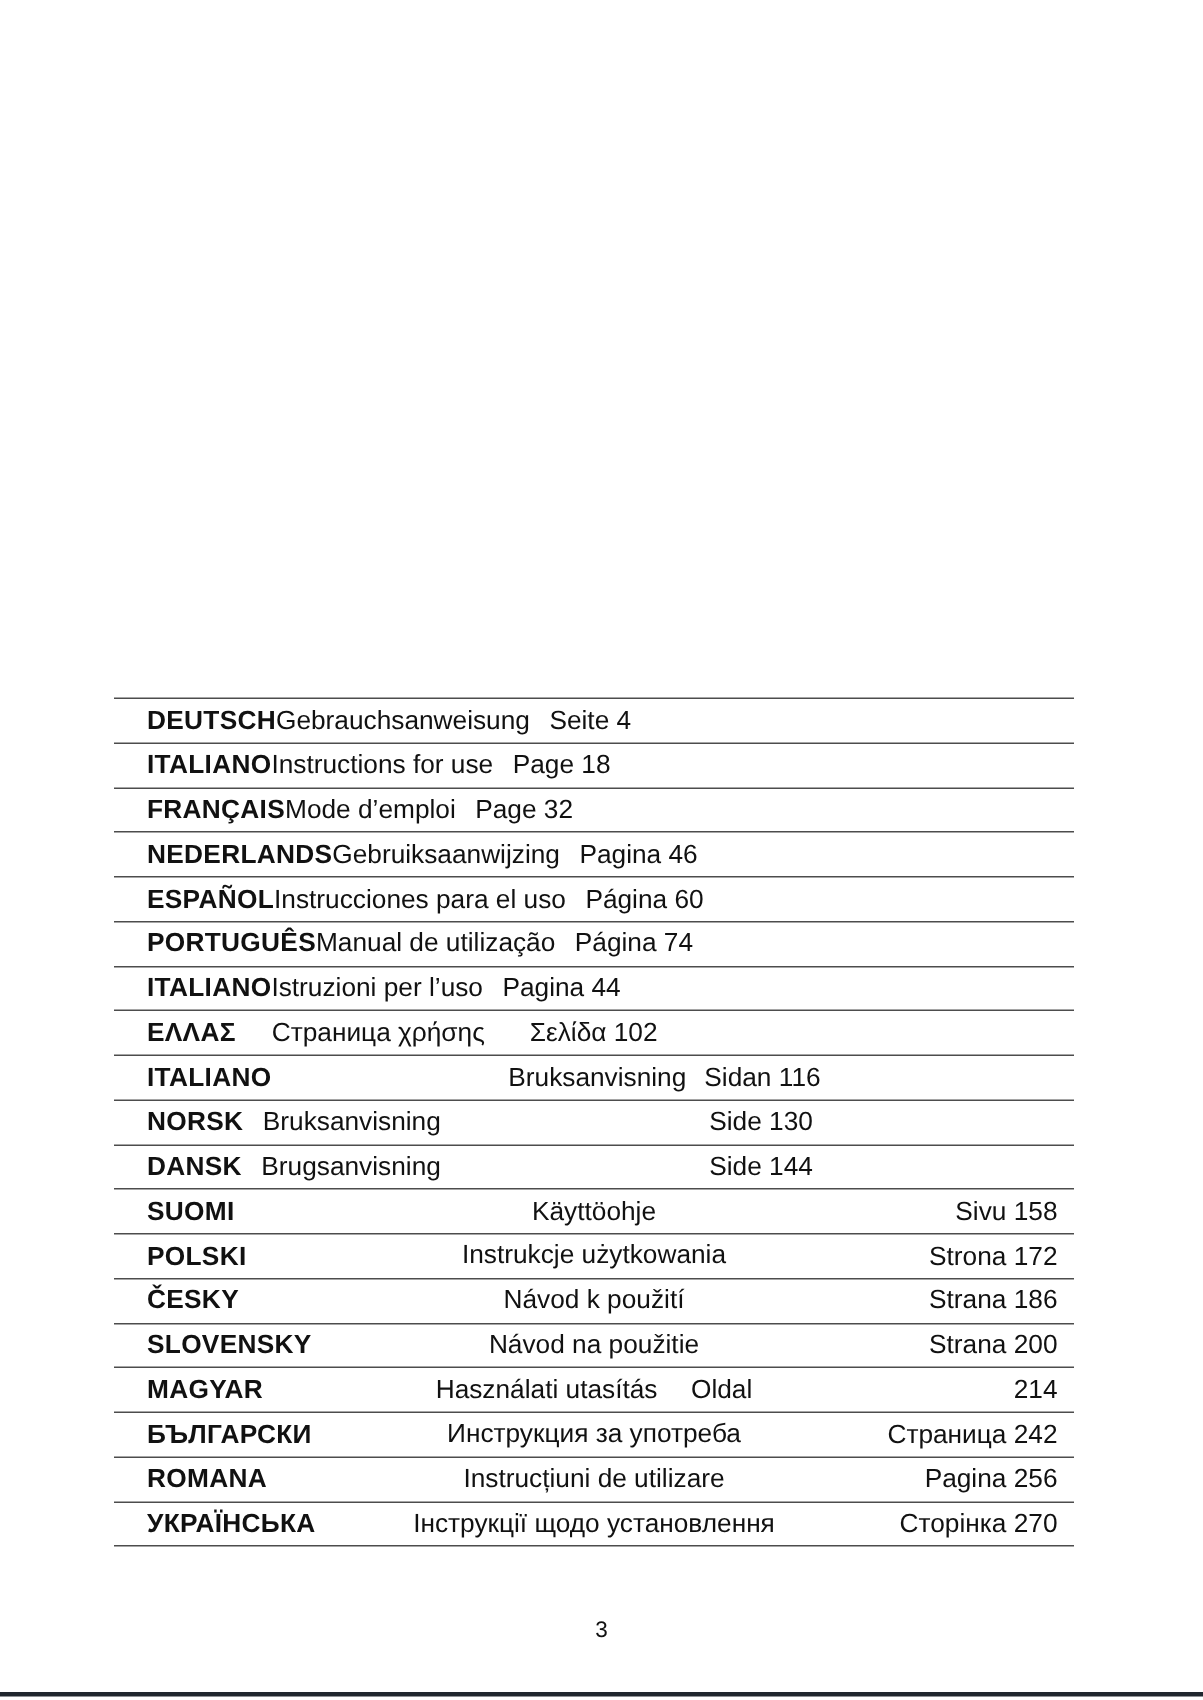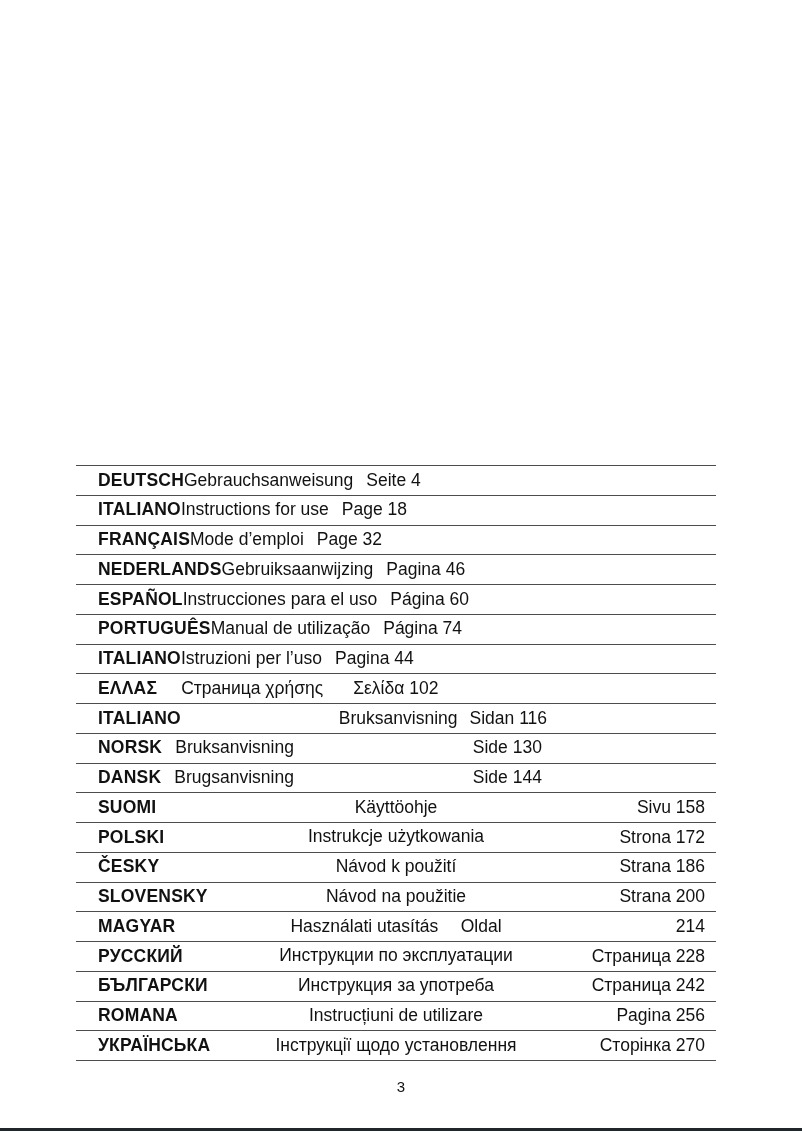--- a/index.html
+++ b/index.html
@@ -157,25 +157,20 @@
     <span class="lang">SLOVENSKY</span>
     <span class="desc">Návod na použitie</span>
     <span class="page">Strana 200</span>
   </div>
     <div class="row three-col">
     <span class="lang">MAGYAR</span>
     <span class="desc">Használati utasítás  Oldal</span>
     <span class="page">214</span>
   </div>
     <div class="row three-col">
-    <span class="lang">РУССКИЙ</span>
-    <span class="desc">Инструкции по эксплуатации</span>
-    <span class="page">Страница 228</span>
-  </div>
-    <div class="row three-col">
     <span class="lang">БЪЛГАРСКИ</span>
     <span class="desc">Инструкция за употреба</span>
     <span class="page">Страница 242</span>
   </div>
     <div class="row three-col">
     <span class="lang">ROMANA</span>
     <span class="desc">Instrucțiuni de utilizare</span>
     <span class="page">Pagina 256</span>
   </div>
     <div class="row three-col">

